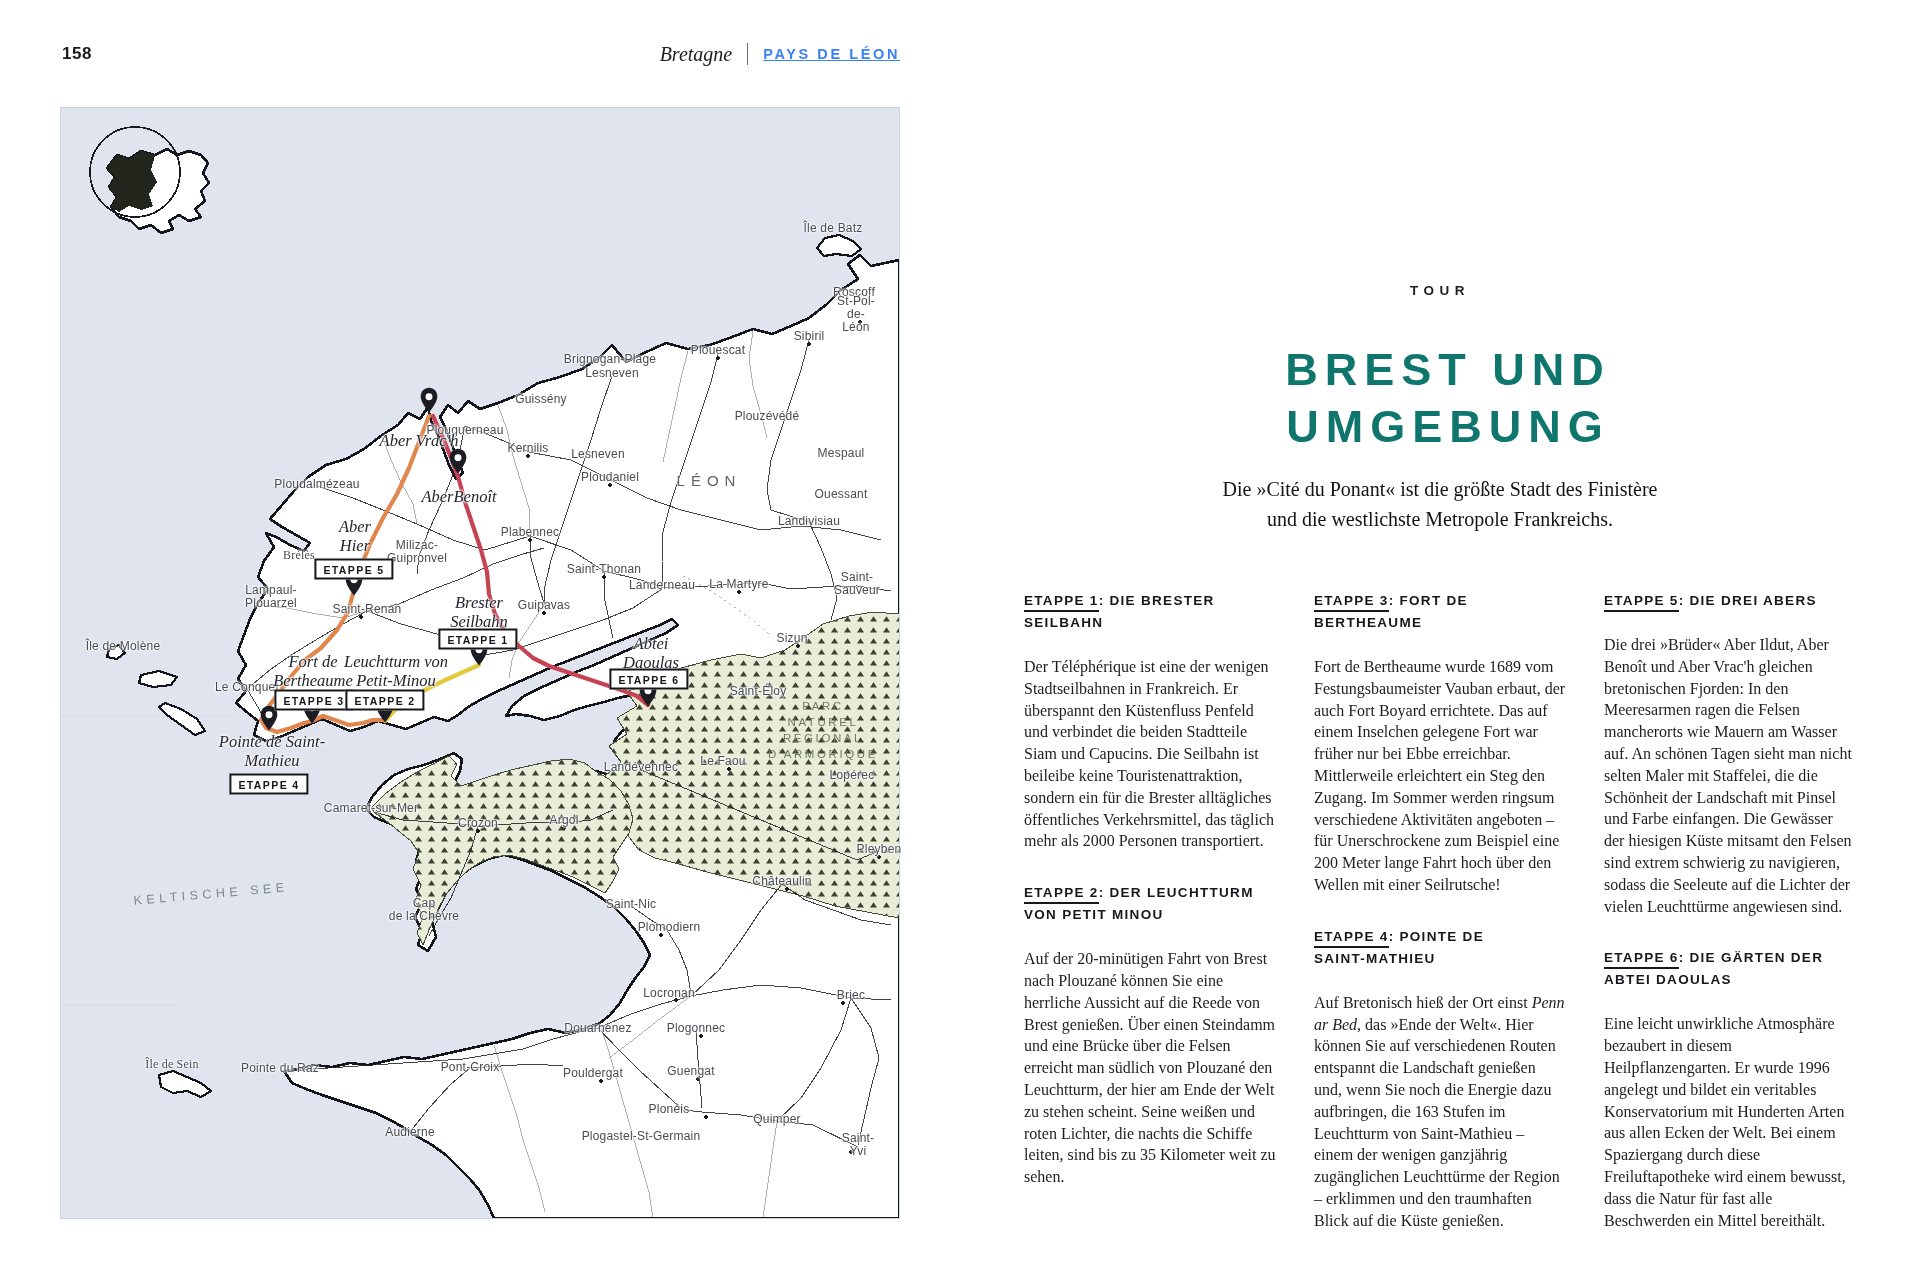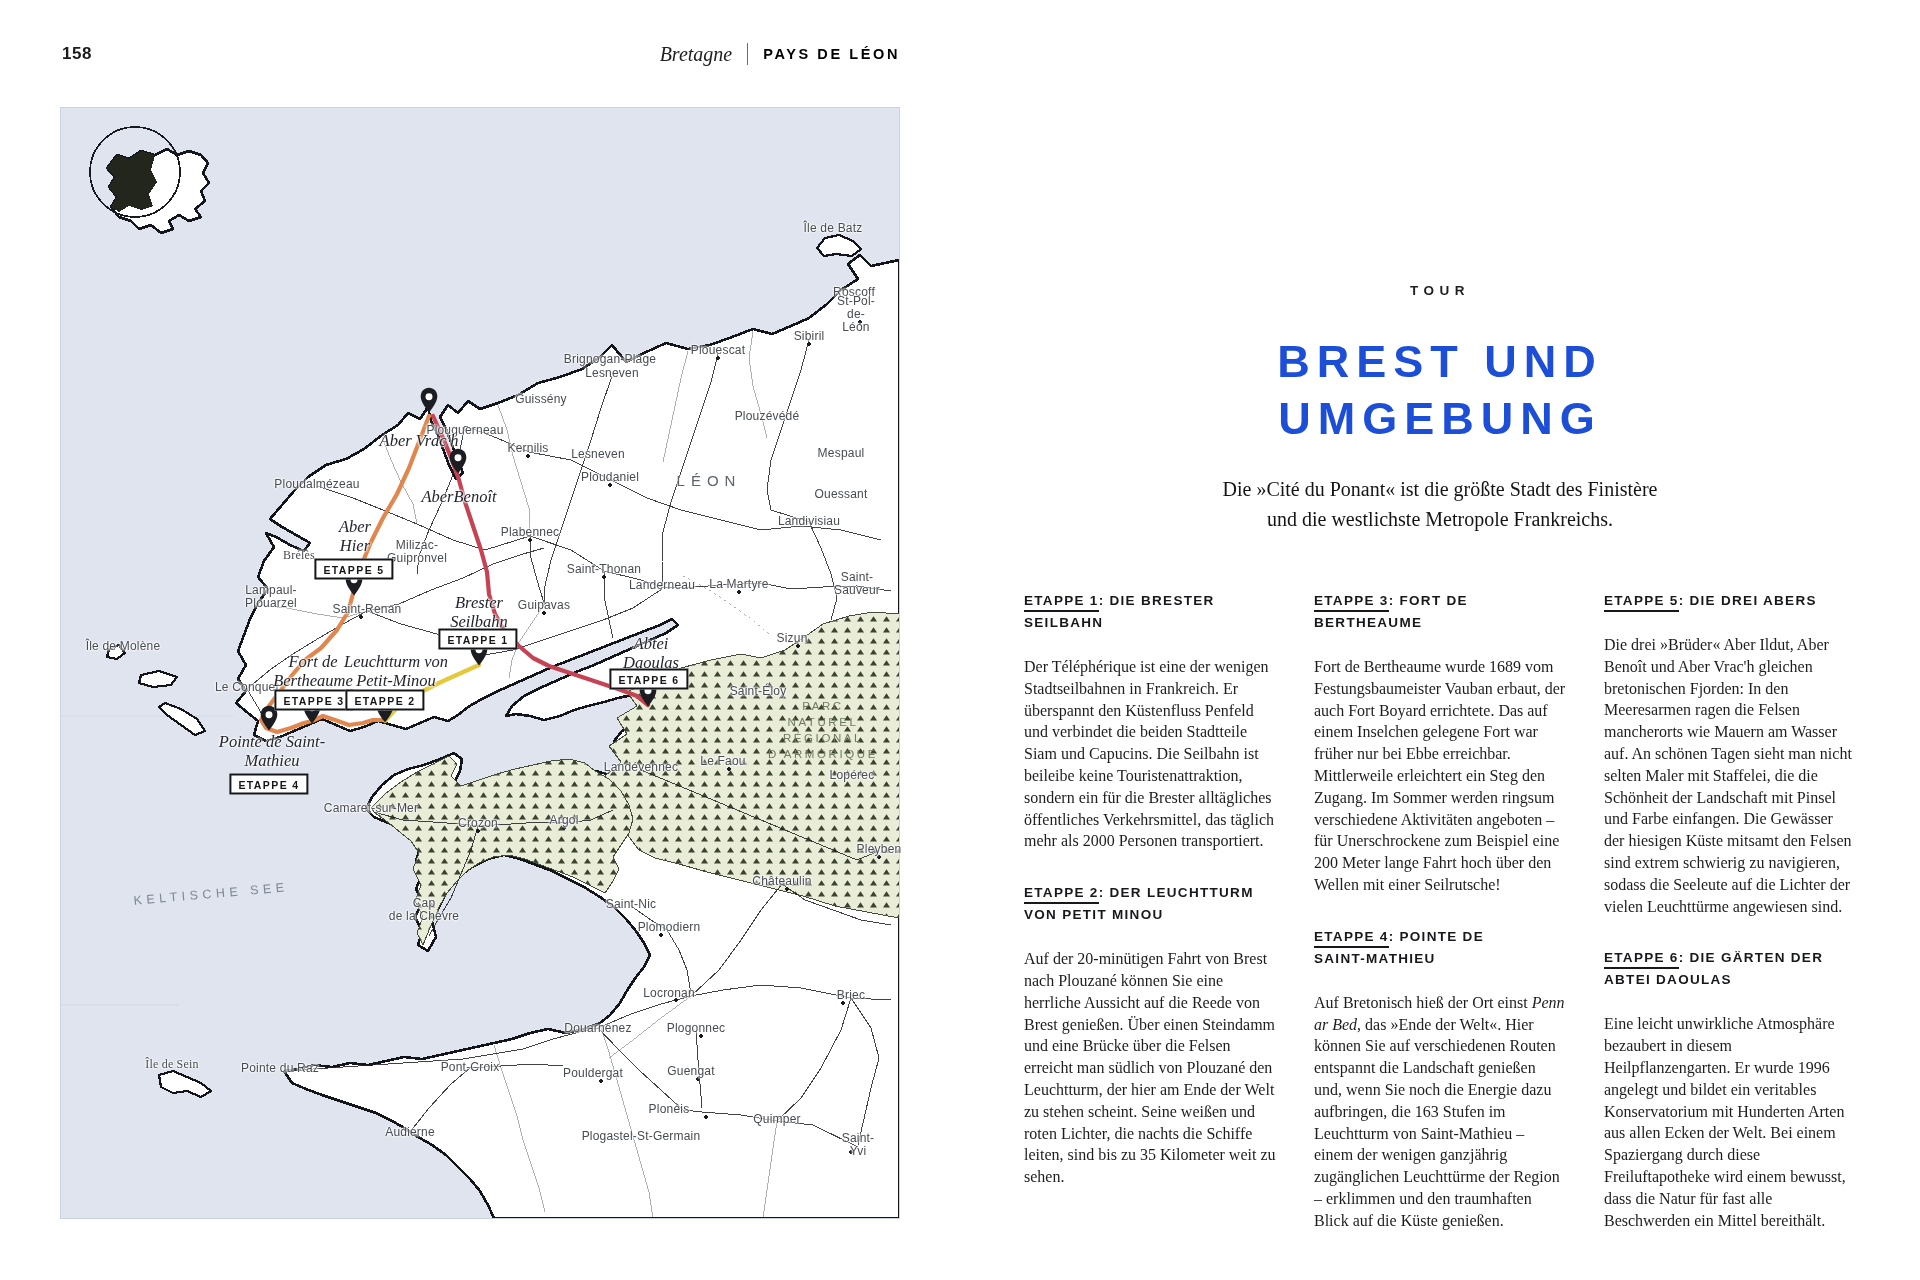--- a/index.html
+++ b/index.html
@@ -3,21 +3,21 @@
 <meta charset="utf-8">
 <style>
   html,body{margin:0;padding:0;background:#fff;}
   .page{position:relative;width:1920px;height:1280px;background:#ffffff;overflow:hidden;
         font-family:"Liberation Sans",sans-serif;color:#1d1d1f;}
   
   .page-num{position:absolute;left:62px;top:44px;font:700 17px/20px "Liberation Sans",sans-serif;letter-spacing:.5px;color:#1b1b1d;}
   .crumbs{position:absolute;top:42px;left:560px;width:340px;display:flex;justify-content:flex-end;align-items:center;}
   .crumb-region{font:italic 20px/24px "Liberation Serif",serif;color:#202022;}
   .crumb-bar{width:1px;height:22px;background:#6b6b6b;margin:0 15px;}
-  .crumb-area{font:700 14.5px/20px "Liberation Sans",sans-serif;letter-spacing:2.6px;color:#000000;}
+  .crumb-area{font:700 14.5px/20px "Liberation Sans",sans-serif;letter-spacing:2.6px;color:#3b82f6;text-decoration:underline;}
   
   .map{position:absolute;left:61px;top:108px;width:838px;height:1110px;background:#dfe4ee;outline:1px solid #ccd3e0;}
   .map svg.geo{position:absolute;left:0;top:0;}
   .map-labels{position:absolute;left:0;top:0;width:100%;height:100%;}
   .m-town{position:absolute;transform:translate(-50%,-50%);font:12px/13px "Liberation Sans",sans-serif;
           color:#474c52;letter-spacing:.2px;white-space:pre-line;text-align:center;
           text-shadow:0 0 2px #fff,0 0 2px #fff,0 0 3px #fff,0 0 3px #fff;}
   .m-poi{position:absolute;transform:translate(-50%,-50%);font:italic 16.5px/19px "Liberation Serif",serif;
          color:#23262e;white-space:pre-line;text-align:center;
          text-shadow:0 0 2px #fff,0 0 2px #fff,0 0 3px #fff,0 0 3px #fff;}
@@ -30,22 +30,22 @@
           font:11.5px/16px "Liberation Sans",sans-serif;letter-spacing:2.6px;color:#6f7a63;
           white-space:pre-line;text-align:center;}
   .etappe-box{position:absolute;transform:translate(-50%,-50%);background:#fff;border:2px solid #15161a;
               padding:3px 7px 2px;font:700 10.5px/12px "Liberation Sans",sans-serif;letter-spacing:1.4px;
               color:#15161a;white-space:nowrap;}
   .map-pin{position:absolute;transform:translate(-50%,-100%);width:19px;height:27px;}
   
   .right-pane{position:absolute;left:1022px;top:0;width:836px;}
   .kicker{position:absolute;left:0;top:283px;width:100%;text-align:center;
           font:600 13.5px "Liberation Sans",sans-serif;letter-spacing:5.5px;color:#1f1f22;}
-  .tour-title{position:absolute;left:0;top:333px;width:100%;margin:0;text-align:center;white-space:pre-line;
-          font:700 45px/57px "Liberation Sans",sans-serif;letter-spacing:7px;color:#1d4ed8;}
+  .tour-title{position:absolute;left:0;top:333px;width:100%;margin:8px;text-align:center;white-space:pre-line;
+          font:700 45px/57px "Liberation Sans",sans-serif;letter-spacing:7px;color:#0f766e;}
   .tour-sub{position:absolute;left:0;top:474px;width:100%;text-align:center;white-space:pre-line;
           font:20px/30px "Liberation Serif",serif;color:#141416;}
   .cols{position:absolute;left:1024px;top:590px;width:834px;display:flex;gap:38px;}
   .col{width:252px;flex:0 0 252px;}
   .etappe+.etappe{margin-top:30px;}
   .et-h{margin:0;font:700 13.5px/22px "Liberation Sans",sans-serif;letter-spacing:1.3px;color:#17181b;white-space:pre-line;}
   .et-prefix{border-bottom:2px solid #17181b;padding-bottom:2px;}
   .et-body{margin:22px 0 0;font:16px/21.8px "Liberation Serif",serif;color:#1d1d1f;text-align:left;}
   .et-body em{font-style:italic;}
 </style>

